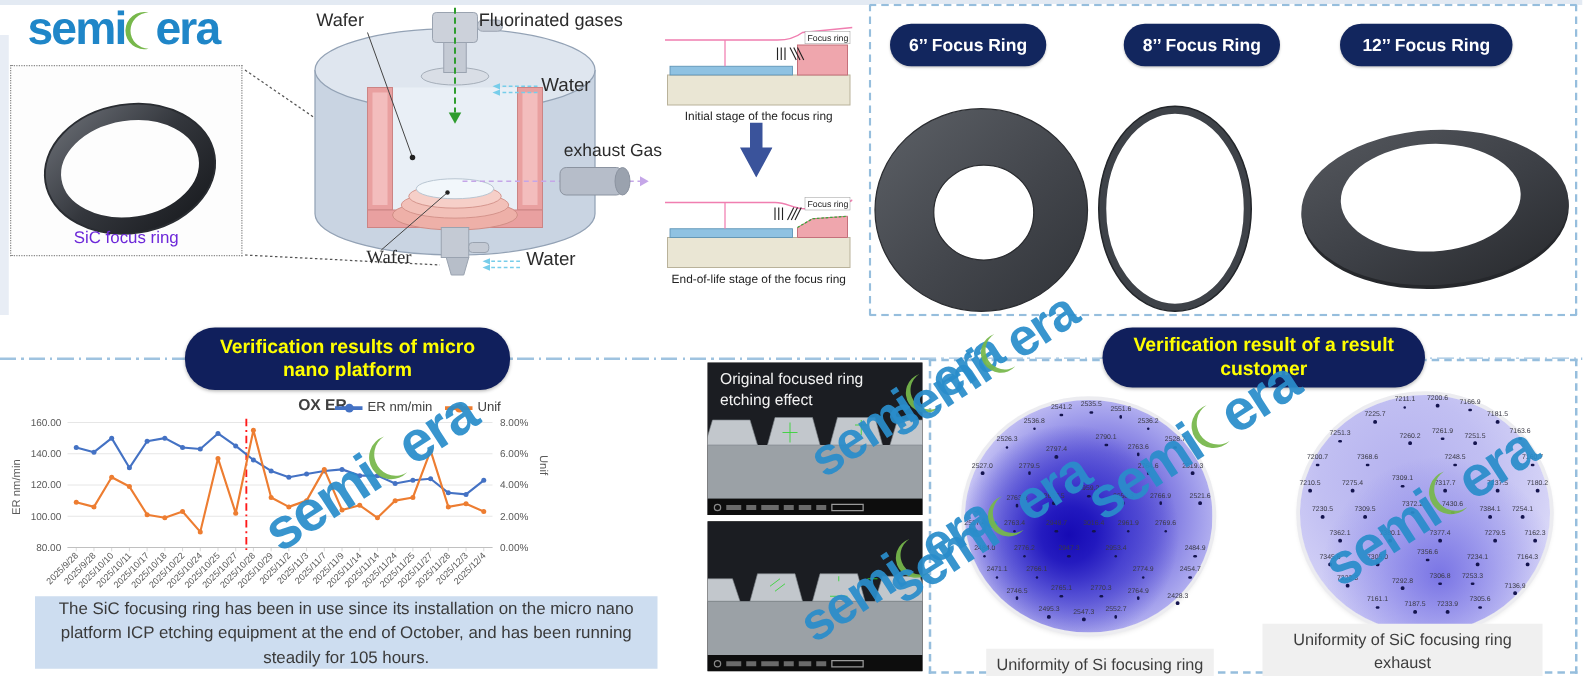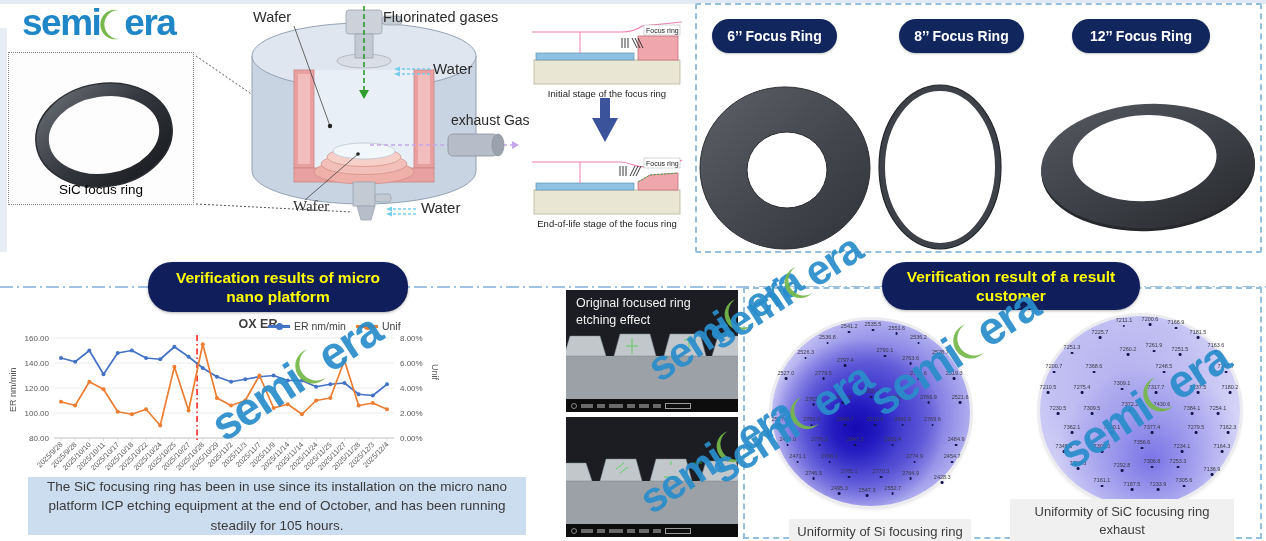--- a/index.html
+++ b/index.html
@@ -10,21 +10,21 @@
   
   .edge-top { left:0; top:0; width:1266px; height:4px; background:#e3eaf3; }
   .edge-left { left:0; top:28px; width:7px; height:224px; background:#e8edf5; }
 
   
   .logo { left:22px; top:2px; display:flex; align-items:center; font-weight:bold; font-size:37px; color:#1f86c8; letter-spacing:-1.5px; }
   .logo svg { width:27px; height:33px; margin:2px -2px 0 -1px; display:block; }
 
   
   .sic-box { left:8px; top:52px; width:186px; height:153px; border:1.5px dotted #8a8a8a; background:#fdfdfd; }
-  .sic-label { left:8px; top:182px; width:186px; text-align:center; font-size:13.5px; color:#000000; }
+  .sic-label { left:8px; top:182px; width:186px; text-align:center; font-size:13.5px; color:#6d28d9; }
 
   
   .connectors { left:0; top:0; width:700px; height:260px; pointer-events:none; }
   .chamber { left:250px; top:6px; width:270px; height:245px; }
 
   .diag-label { color:#2b2b2b; white-space:nowrap; }
   .lbl-plasma { left:253px; top:9px; font-size:14.5px; }
   .lbl-fluor { left:383px; top:9px; font-size:14.5px; }
   .lbl-water-top { left:433px; top:60px; font-size:15px; }
   .lbl-exhaust { left:451px; top:112px; font-size:14px; }

